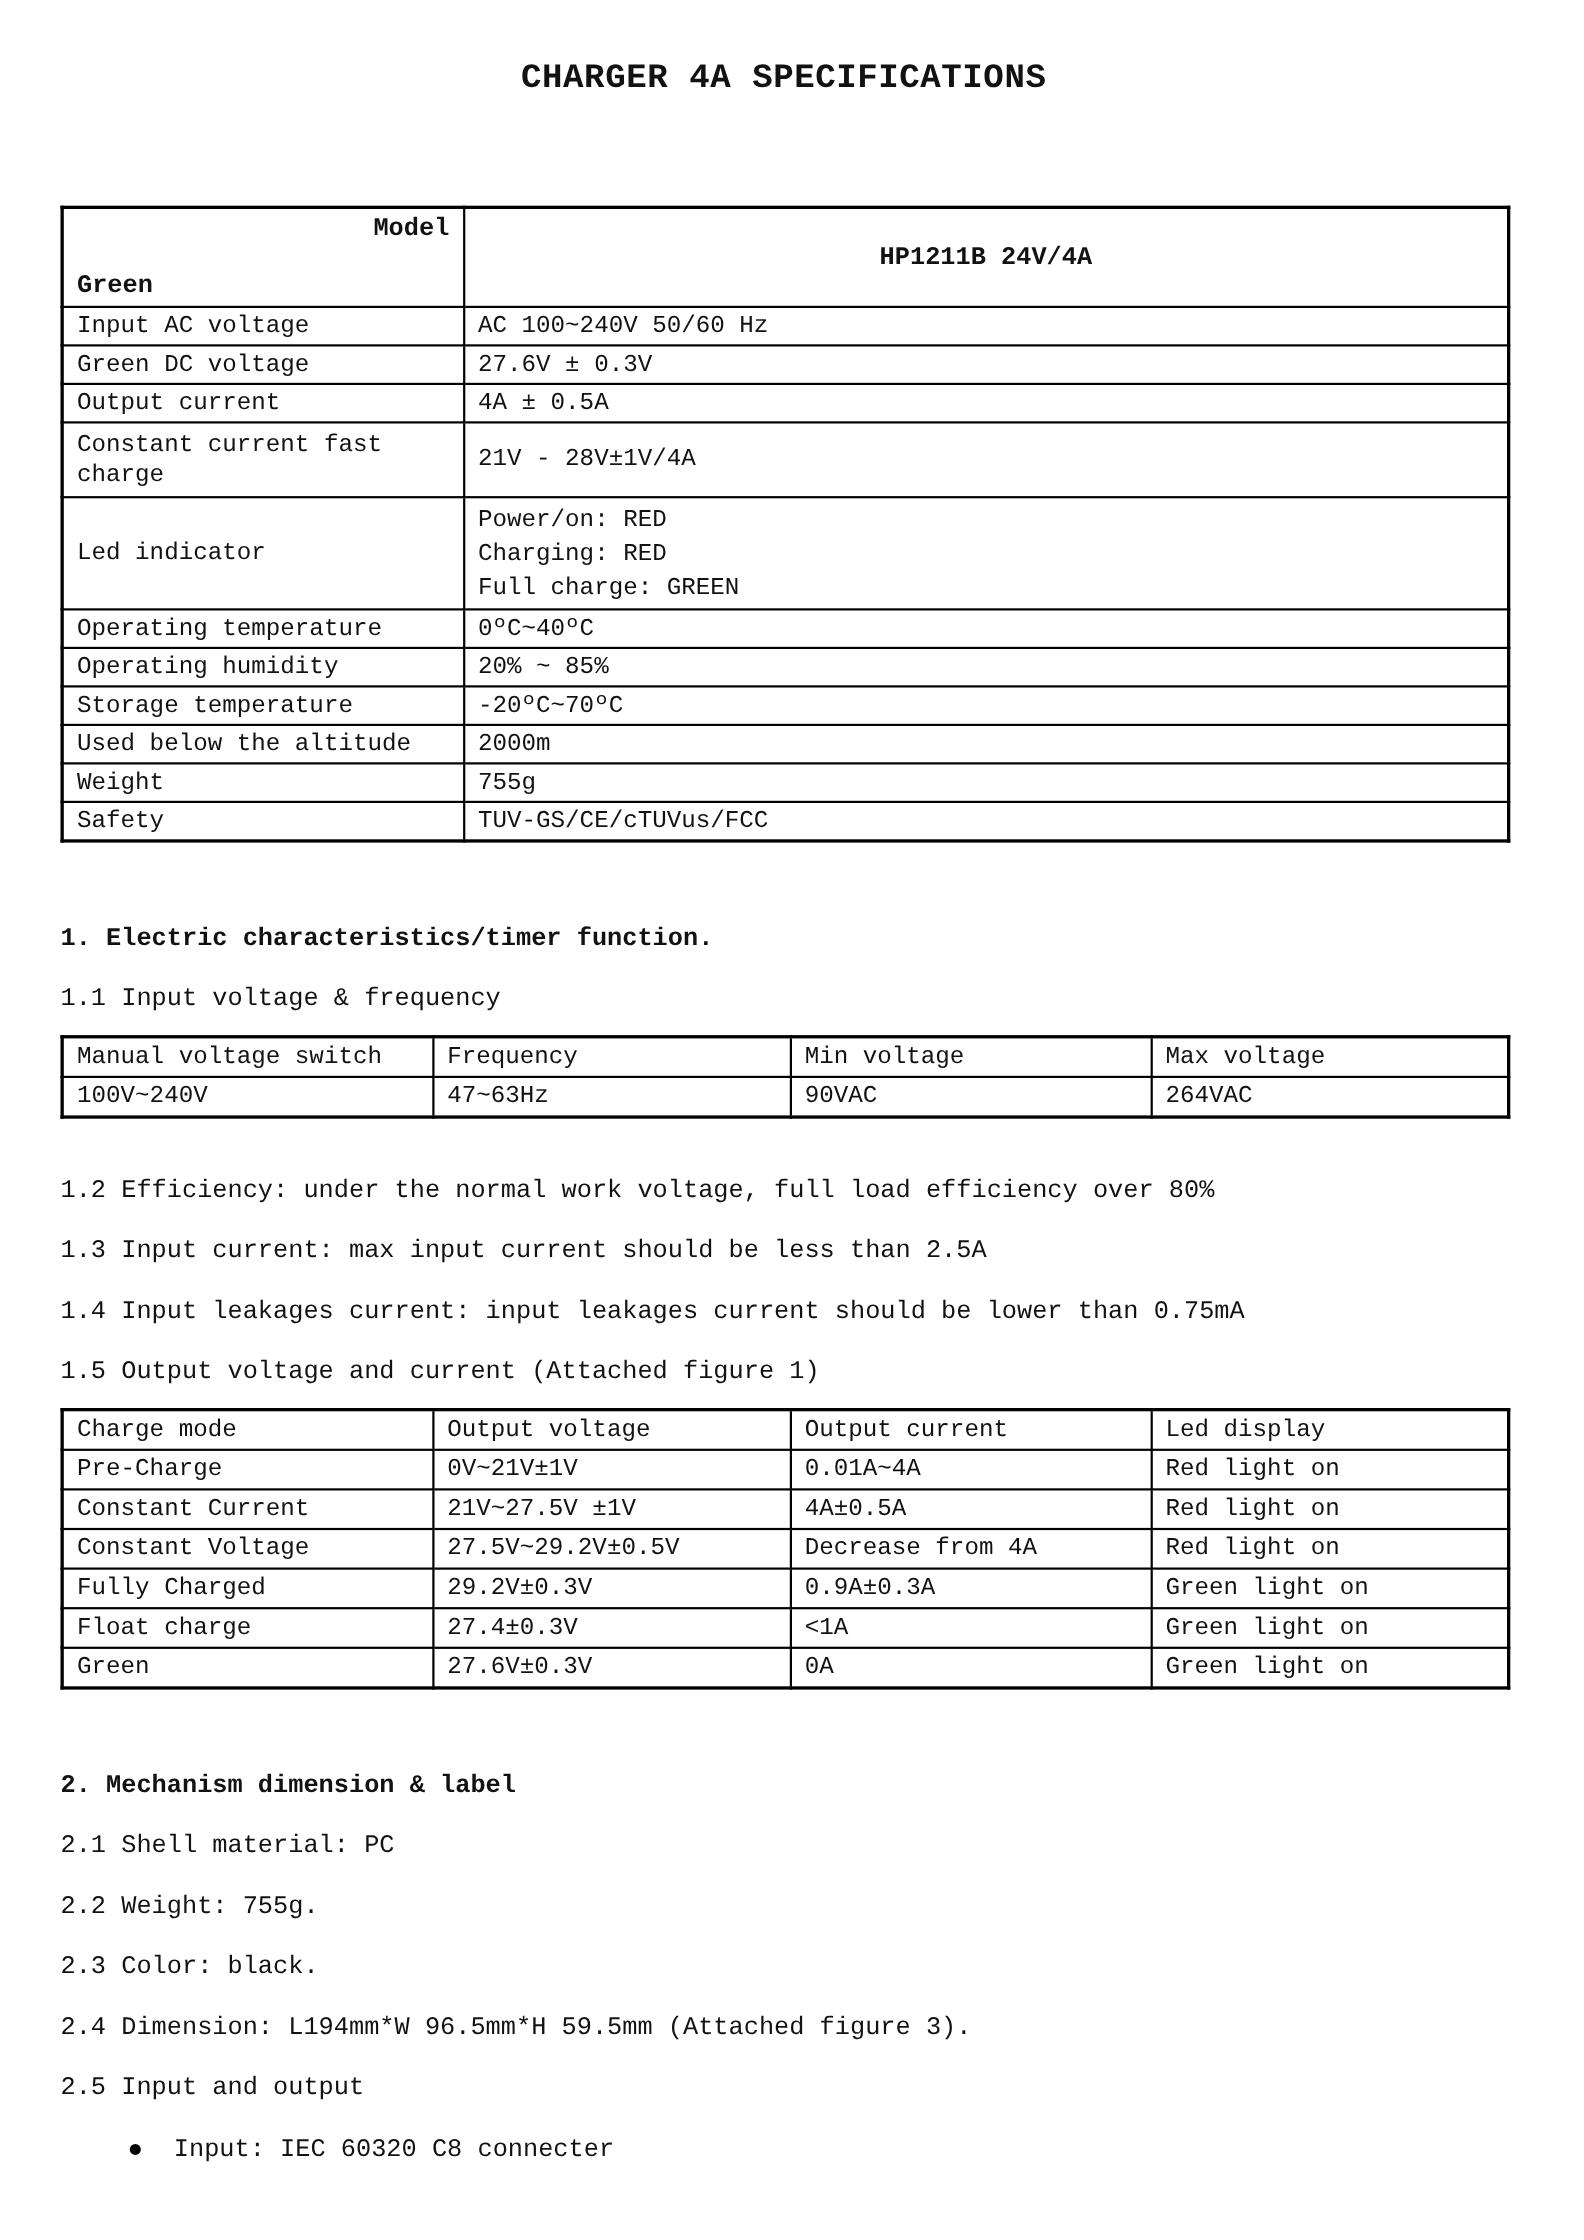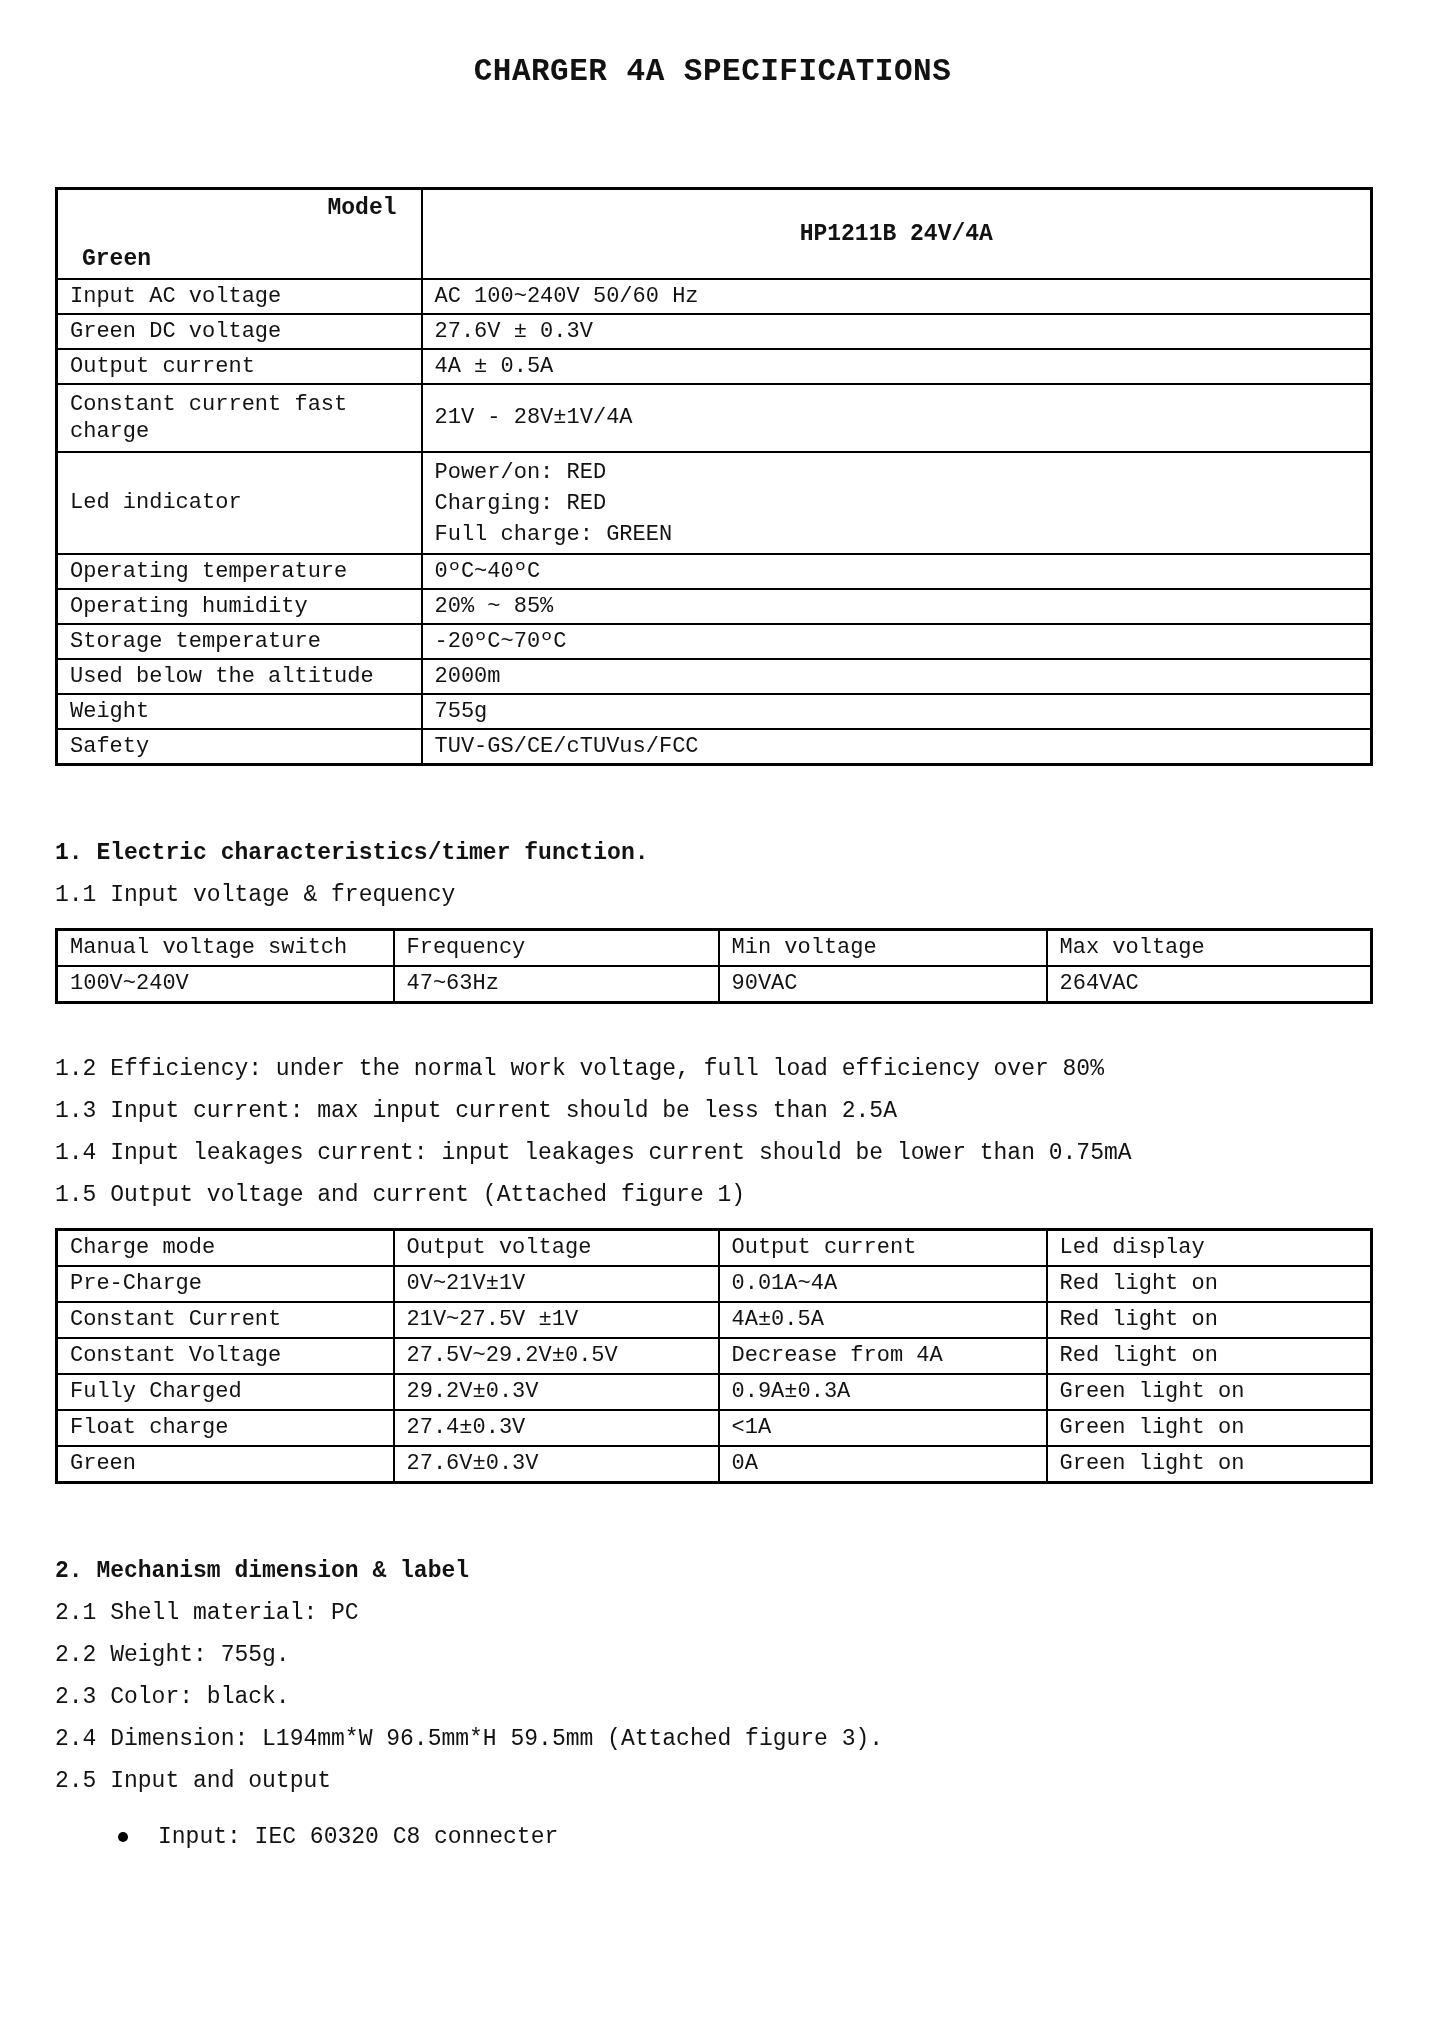--- a/index.html
+++ b/index.html
@@ -46,21 +46,21 @@
     padding: 2px 12px;
     vertical-align: middle;
     overflow: hidden;
   }
   
   .spec-table { margin-top: 98px; }
   .spec-table .col-item { width: 365px; }
   .spec-table .col-value { width: 950px; }
   .spec-header-cell {
     height: 80px;
-    padding: 4px 24px;
+    padding: 4px 12px;
     vertical-align: top;
     margin-left: 16px;
   }
   .spec-header-inner {
     display: flex;
     flex-direction: column;
     justify-content: space-between;
     height: 100%;
   }
   .model-label {
@@ -83,21 +83,21 @@
   .spec-table td.tall-3 { height: 96px; }
   .led-line { line-height: 31px; }
   
   .sec-heading {
     font-size: 23px;
     font-weight: bold;
     margin: 74px 0 0 0;
   }
   .para {
     font-size: 23px;
-    margin: 16px 0 0 0;
+    margin: 29px 0 0 0;
     line-height: 26px;
   }
   .para-wide { margin-top: 52px; }
   
   .four-col { margin-top: 20px; }
   .four-col td { height: 30px; }
   .four-col .c1 { width: 337px; }
   .four-col .c2 { width: 325px; }
   .four-col .c3 { width: 328px; }
   .four-col .c4 { width: 325px; }

